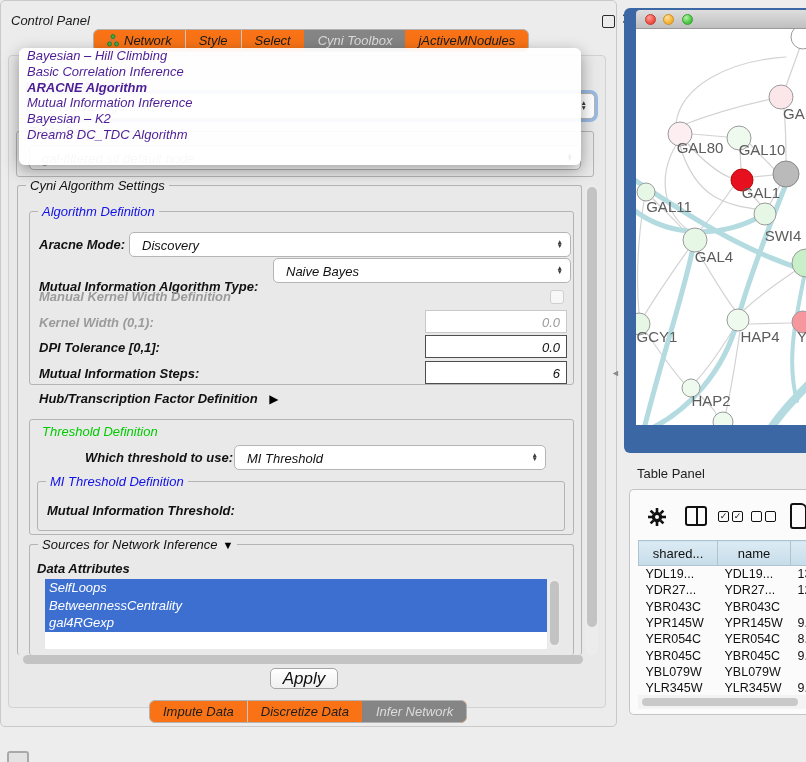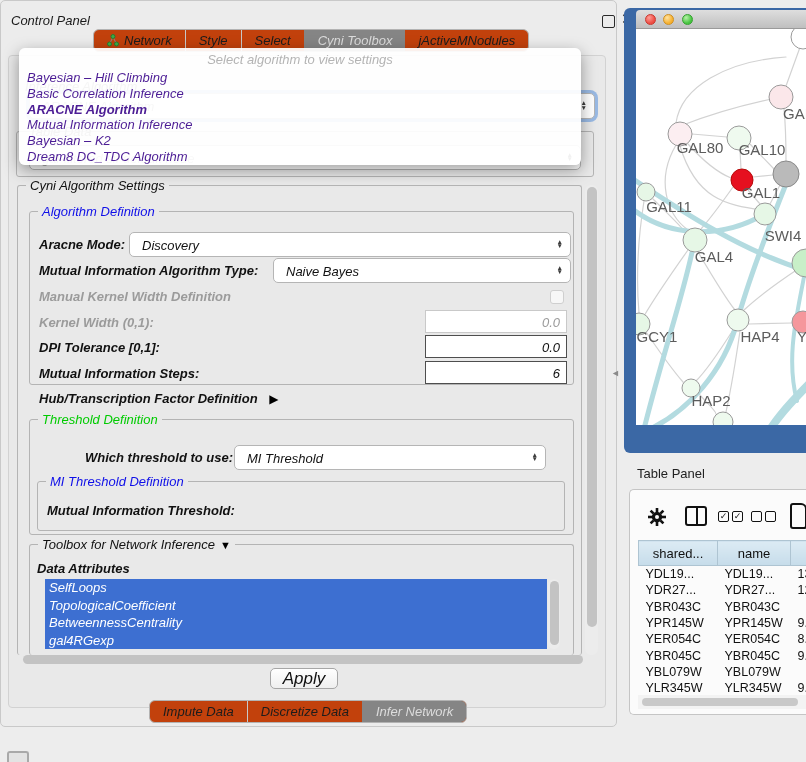--- a/index.html
+++ b/index.html
@@ -6,35 +6,35 @@
   body{width:806px;height:762px;position:relative;overflow:hidden;background:#ededed;
        font-family:"Liberation Sans","DejaVu Sans",sans-serif;font-size:13px;color:#111;}
   .abs{position:absolute;}
   
   .cpanel{left:0;top:8;width:617px;height:727px;background:#ececec;border:1px solid #c9c9c9;
           border-radius:5px;box-sizing:border-box;font-style:italic;}
   .cp-title{left:10px;top:12px;font-size:13px;color:#1a1a1a;}
   .float-btn{left:601px;top:14px;width:11px;height:11px;border:1.7px solid #2a2a2a;border-radius:2px;}
   .close-btn{left:620px;top:9px;font-size:15px;font-weight:bold;color:#1a1a1a;}
   
-  .tabstrip{display:flex;height:23px;background:#c2410c;border:1px solid #b3b3b3;border-radius:6px;
+  .tabstrip{display:flex;height:23px;background:#f97316;border:1px solid #b3b3b3;border-radius:6px;
             overflow:hidden;box-sizing:border-box;}
   .tab{padding:0 13px;line-height:21px;font-size:13px;color:#1c1c1c;display:flex;align-items:center;gap:5px;
        border-left:1px solid #c8c8c8;}
   .tab:first-child{border-left:none;}
   .tab.sel{background:#858585;color:#dcdcdc;border-left-color:#858585;}
   .tab.sel+.tab{border-left:none;}
   
   .inner{left:7px;top:54px;width:598px;height:653px;background:#e9e9e9;border:1px solid #d2d2d2;
          border-radius:4px;box-sizing:border-box;}
   
   .grp{border:1px solid #b4b4b4;border-radius:3px;box-sizing:border-box;}
   .lg{position:absolute;top:-8px;left:8px;background:#e9e9e9;padding:0 4px;font-size:13px;white-space:nowrap;}
   .lg.blue{color:#0f0fe8;}
-  .lg.green{color:#00cb00;}
+  .lg.green{color:#00cb00;margin-top:12px;}
   .blabel{font-weight:bold;font-size:13px;white-space:nowrap;}
   .gray{color:#9b9b9b;}
   
   .combo{background:#fff;border:1px solid #b5b5b5;border-radius:5px;box-sizing:border-box;}
   .combo .cval{position:absolute;left:12px;top:50%;transform:translateY(-50%);font-size:13px;color:#111;white-space:nowrap;}
   .spin{position:absolute;right:7px;top:50%;transform:translateY(-50%);font-size:6.5px;line-height:4.6px;
         color:#3c3c3c;text-align:center;}
   .spin::before{content:"▲";display:block;}
   .spin::after{content:"▼";display:block;}
   .tfield{background:#fff;box-sizing:border-box;}
@@ -130,21 +130,20 @@
   </div>
   <div class="abs grp" style="left:15px;top:130px;width:578px;height:46px;">
     <span class="lg ghost-legend">Table Data</span>
   </div>
   <div class="abs combo disabled" style="left:28px;top:144px;width:552px;height:25px;">
     <span class="cval">gal-filtered sif default node</span>
     <span class="spin"></span>
   </div>
 
   <div class="abs popup" style="top:47px;">
-    <div class="prompt">Select algorithm to view settings</div>
     <div id="popup-items">
         <div class="pi">Bayesian – Hill Climbing</div>
         <div class="pi">Basic Correlation Inference</div>
         <div class="pi hl">ARACNE Algorithm</div>
         <div class="pi">Mutual Information Inference</div>
         <div class="pi">Bayesian – K2</div>
         <div class="pi">Dream8 DC_TDC Algorithm</div>
       </div>
   </div>
 
@@ -153,21 +152,21 @@
   </div>
 
   <div class="abs grp" style="left:28px;top:210px;width:545px;height:174px;">
     <span class="lg blue">Algorithm Definition</span>
   </div>
   <div class="abs blabel" style="left:38px;top:236px;">Aracne Mode:</div>
   <div class="abs combo" style="left:128px;top:231px;width:442px;height:25px;">
     <span class="cval">Discovery</span>
     <span class="spin"></span>
   </div>
-  <div class="abs blabel" style="left:38px;top:262px;">Mutual Information Algorithm Type:</div>
+  <div class="abs blabel" style="left:38px;top:278px;">Mutual Information Algorithm Type:</div>
   <div class="abs combo" style="left:272px;top:257px;width:298px;height:25px;">
     <span class="cval">Naive Bayes</span>
     <span class="spin"></span>
   </div>
   <div class="abs blabel gray" style="left:38px;top:288px;">Manual Kernel Width Definition</div>
   <div class="abs chk" style="left:549px;top:289px;"></div>
   <div class="abs blabel gray" style="left:38px;top:314px;">Kernel Width (0,1):</div>
   <div class="abs tfield lite" style="left:424px;top:309px;width:142px;height:23px;">
     <span class="gray">0.0</span>
   </div>
@@ -191,26 +190,25 @@
   <div class="abs combo" style="left:233px;top:444px;width:312px;height:25px;">
     <span class="cval">MI Threshold</span>
     <span class="spin"></span>
   </div>
   <div class="abs grp" style="left:36px;top:480px;width:528px;height:50px;">
     <span class="lg blue">MI Threshold Definition</span>
   </div>
   <div class="abs blabel" style="left:46px;top:502px;">Mutual Information Threshold:</div>
 
   <div class="abs grp" style="left:28px;top:543px;width:545px;height:111px;border-bottom:none;">
-    <span class="lg tri-d" style="background:#e9e9e9;"><span>Toolbox for Network Inference</span></span>
+    <span class="lg tri-d" style="background:#e9e9e9;"><span>Sources for Network Inference</span></span>
   </div>
   <div class="abs blabel" style="left:36px;top:560px;">Data Attributes</div>
   <div class="abs attrlist" id="attr-list" style="left:44px;top:578px;width:502px;height:70px;">
       <div class="li">SelfLoops</div>
-      <div class="li">TopologicalCoefficient</div>
       <div class="li">BetweennessCentrality</div>
       <div class="li">gal4RGexp</div>
     </div>
   <div class="abs sbar-v" style="left:547px;top:578px;width:12px;height:70px;">
     <div class="thumb" style="left:1.5px;top:2px;width:9px;height:64px;"></div>
   </div>
 
   <div class="abs sbar-v" style="left:584px;top:184px;width:13px;height:470px;">
     <div class="thumb" style="left:1.5px;top:2px;width:10px;height:440px;"></div>
   </div>

